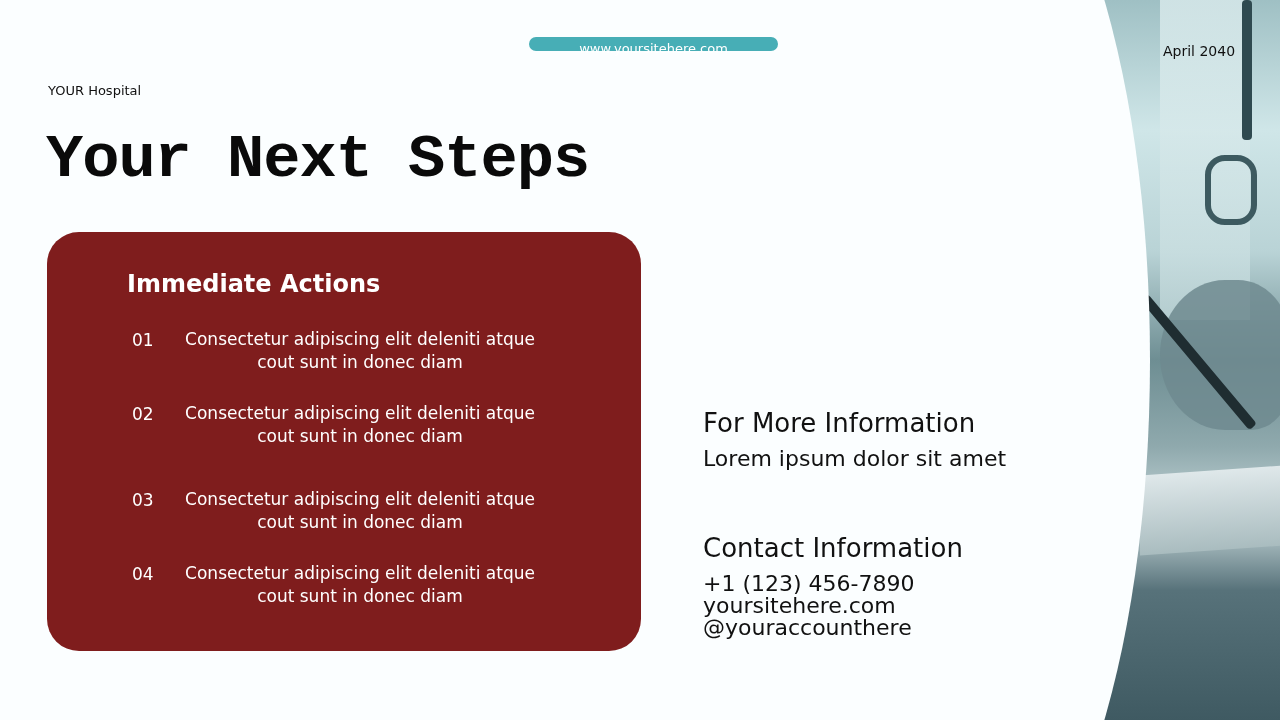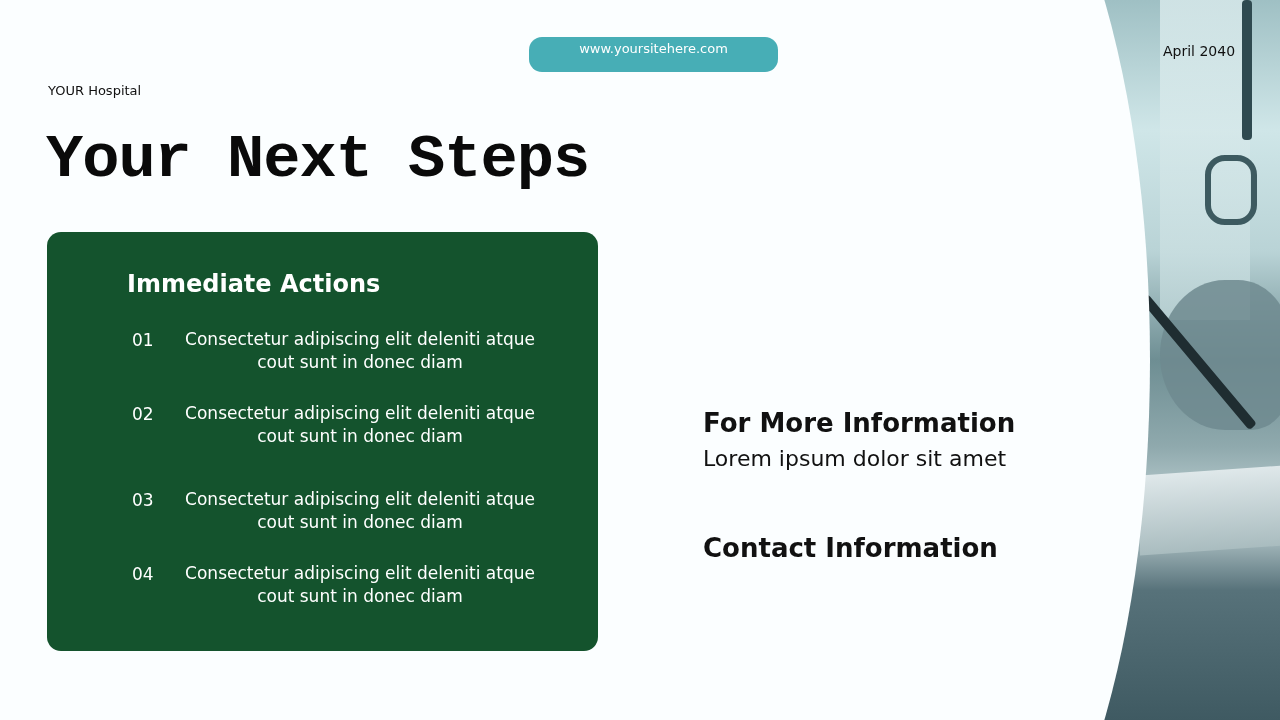--- a/index.html
+++ b/index.html
@@ -29,39 +29,39 @@
     .photo .chest { position: absolute; left: 105px; top: 155px; width: 52px; height: 70px; border: 6px solid #3d5a60; border-radius: 20px; }
     .photo .hand { position: absolute; left: 60px; top: 280px; width: 130px; height: 150px; background: #6f8a8f; border-radius: 50% 40% 30% 50%; opacity: 0.85; }
     .photo .pen { position: absolute; left: 40px; top: 300px; width: 10px; height: 170px; background: #1f2d31; transform: rotate(-40deg); transform-origin: top left; border-radius: 4px; }
     .photo .clip { position: absolute; left: 40px; top: 470px; width: 160px; height: 80px; background: linear-gradient(180deg, #dfe8ea, #a9bcbf); transform: skewY(-4deg); }
     .curve {
       position: absolute; left: 760px; top: -200px; width: 390px; height: 1120px;
       background: #fbfeff; border-radius: 0 50% 50% 0 / 0 50% 50% 0;
     }
     .header-left { position: absolute; left: 48px; top: 43px; font-size: 13px; color: #111; margin-top: 40px; }
     .url-pill {
-      position: absolute; left: 529px; top: 37px; width: 249px; height: 35px;
+      position: absolute; left: 529px; top: 37px; width: 249px; height: 14px;
       background: #47aeb6; border-radius: 13px; color: #fff; font-size: 13px;
       text-align: center; line-height: 24px;
     }
     .header-right { position: absolute; left: 1163px; top: 43px; font-size: 14px; color: #111; }
     .title {
       position: absolute; left: 46px; top: 120px; font-size: 62px; font-weight: bold;
       letter-spacing: -1px; color: #0a0a0a; line-height: 80px; font-family: Liberation Mono, monospace;
     }
     .card {
-      position: absolute; left: 47px; top: 232px; width: 551px; height: 419px;
-      background: #14532d; border-radius: 14px; color: #fff;
+      position: absolute; left: 47px; top: 232px; width: 594px; height: 419px;
+      background: #7f1d1d; border-radius: 32px; color: #fff;
     }
     .card-title { position: absolute; left: 80px; top: 38px; font-size: 24px; font-weight: bold; }
     .step { position: absolute; left: 85px; width: 420px; font-size: 17px; line-height: 23px; }
     .step .num { position: absolute; left: 0; top: -3px; width: 30px; }
     .step .txt { position: absolute; left: 38px; top: -4px; width: 380px; text-align: center; }
     .info { position: absolute; left: 703px; color: #111; }
-    .info h2 { font-size: 26px; font-weight: bold; line-height: 32px; }
+    .info h2 { font-size: 26px; font-weight: normal; line-height: 32px; }
     .info p { font-size: 22px; line-height: 22px; margin-top: 9px; }
   </style>
 </head>
 <body>
 
 <div class="photo">
   <div class="coat"></div>
   <div class="tube"></div>
   <div class="chest"></div>
   <div class="hand"></div>
@@ -98,13 +98,18 @@
 
 <div class="info" style="top:407px">
   <h2>For More Information</h2>
   <p>
     <span>Lorem ipsum dolor sit amet</span><br>
   </p>
 </div>
 
 <div class="info" style="top:532px">
   <h2>Contact Information</h2>
+  <p>
+    <span>+1 (123) 456-7890</span><br>
+    <span>yoursitehere.com</span><br>
+    <span>@youraccounthere</span>
+  </p>
 </div>
 
 </body></html>

